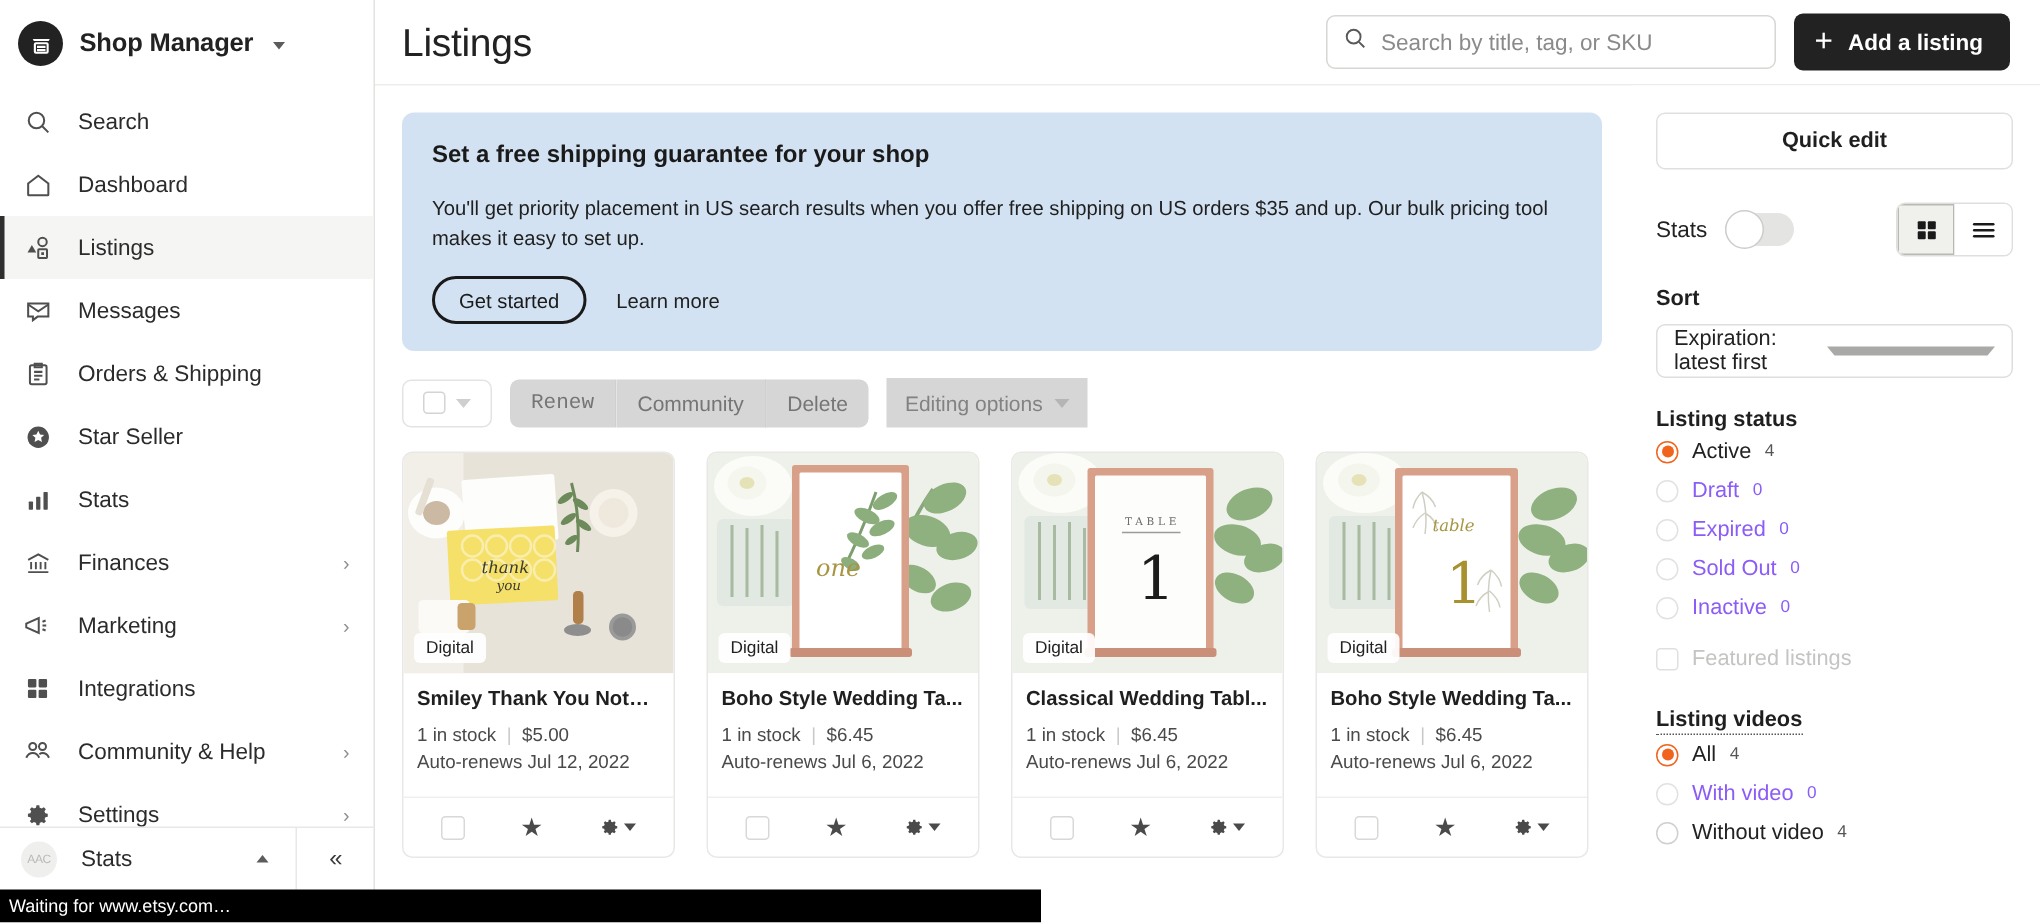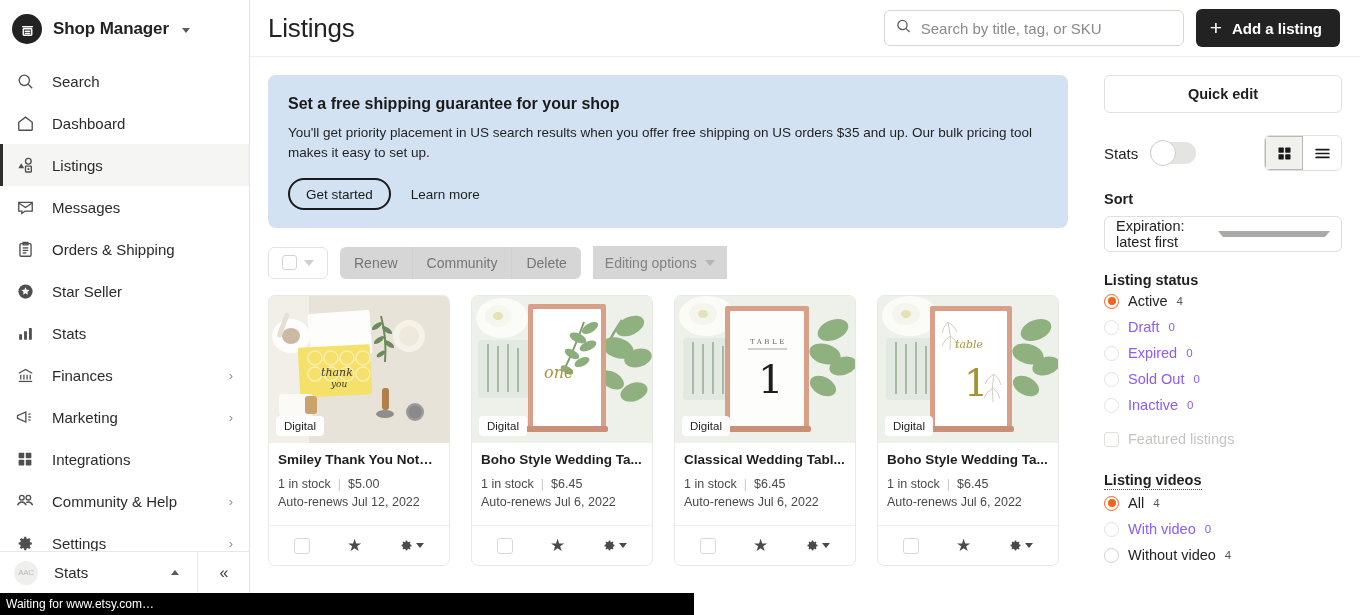--- a/index.html
+++ b/index.html
@@ -132,21 +132,21 @@
   }
 
   
   .banner {
     width: 800px; background: #d3e2f2; border-radius: 8px;
     padding: 20px 22px 18px 20px;
   }
   .banner-title { font-size: 16px; font-weight: bold; color: #1a1a1a; }
   .banner-text {
     font-size: 13.5px; color: #1f1f1f; line-height: 1.45;
-    margin-top: 10px; max-width: 760px;
+    margin-top: 16px; max-width: 760px;
   }
   .banner-actions { display: flex; align-items: center; gap: 20px; margin-top: 16px; }
   .btn-getstarted {
     border: 2px solid #1a1a1a; border-radius: 20px;
     background: transparent; color: #1a1a1a;
     height: 32px; padding: 0 16px;
     font-size: 13.5px; cursor: pointer; font-family: inherit;
   }
   .link-learn { font-size: 13.5px; color: #1f1f1f; cursor: pointer; }
 
@@ -166,21 +166,21 @@
     border-left: 5px solid transparent; border-right: 5px solid transparent;
     border-top: 6px solid #cfcfcd;
   }
   .btn-group { display: flex; }
   .btn-flat {
     background: #d6d6d6; color: #757575;
     border: none; height: 32px; padding: 0 14px;
     font-size: 14px; font-family: inherit; cursor: default;
     border-right: 1px solid #cfcfcf;
   }
-  .btn-flat:first-child { border-radius: 6px 0 0 6px; }
+  .btn-flat:first-child { border-radius: 6px 0 0 6px; font-family: Liberation Mono, monospace; }
   .btn-flat:last-child { border-radius: 0 6px 6px 0; border-right: none; }
   .btn-editopts {
     background: #d6d6d6; color: #828282;
     border: none; border-radius: 0; height: 33px; padding: 0 12px;
     font-size: 14px; font-family: inherit; cursor: default;
     display: flex; align-items: center; gap: 8px;
   }
   .caret-dn-light {
     width: 0; height: 0;
     border-left: 5px solid transparent; border-right: 5px solid transparent;

